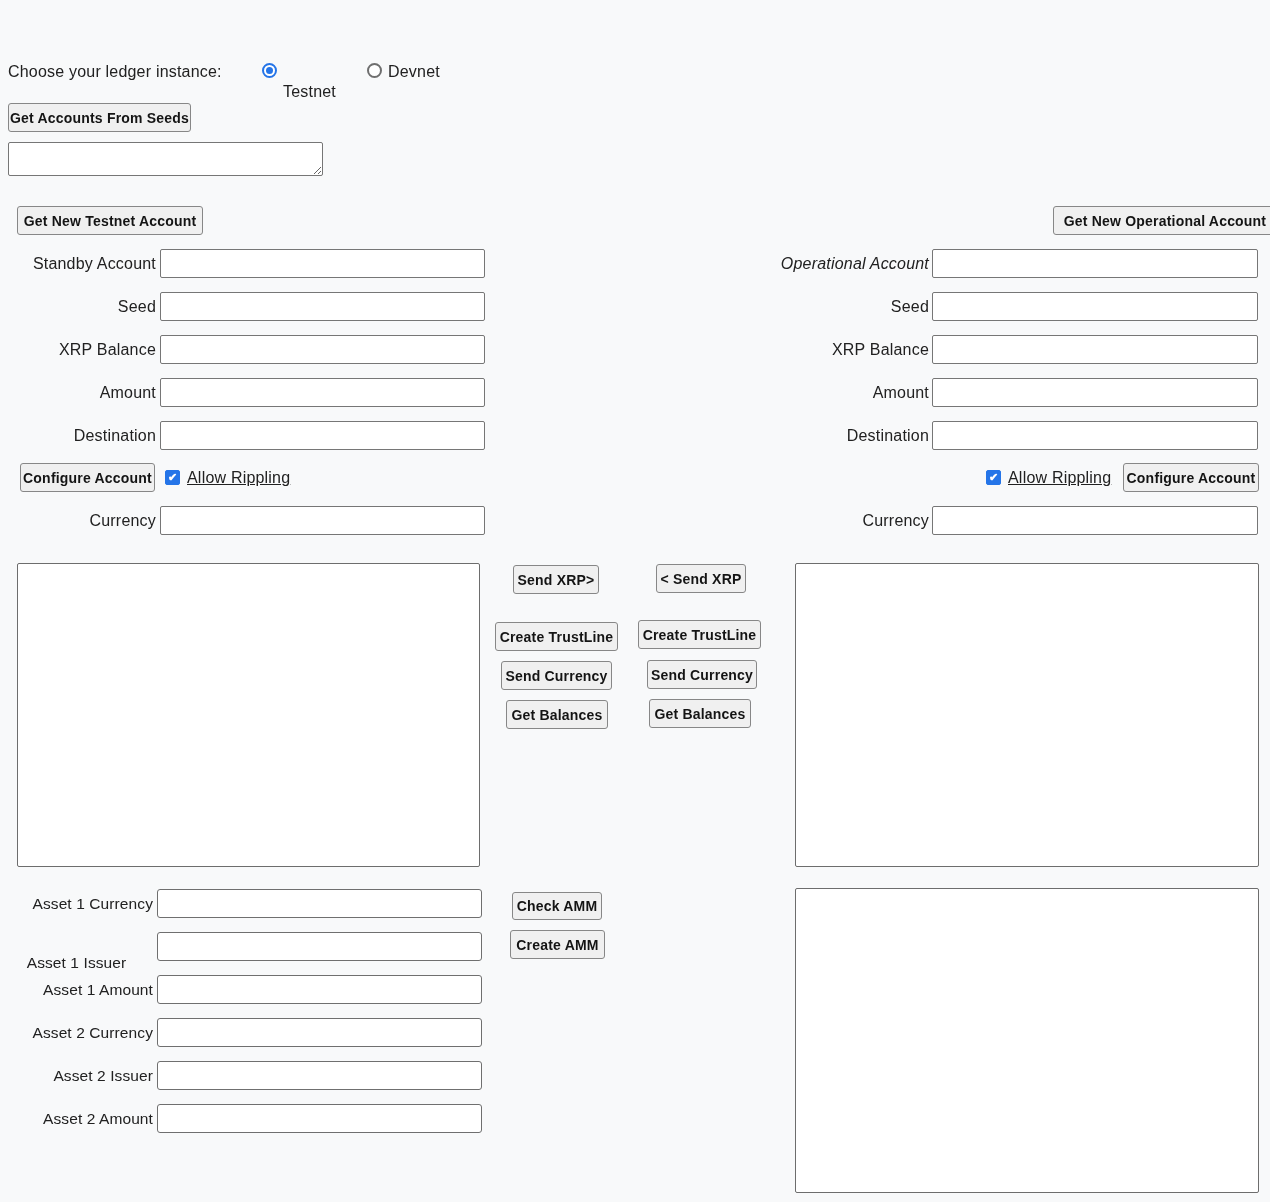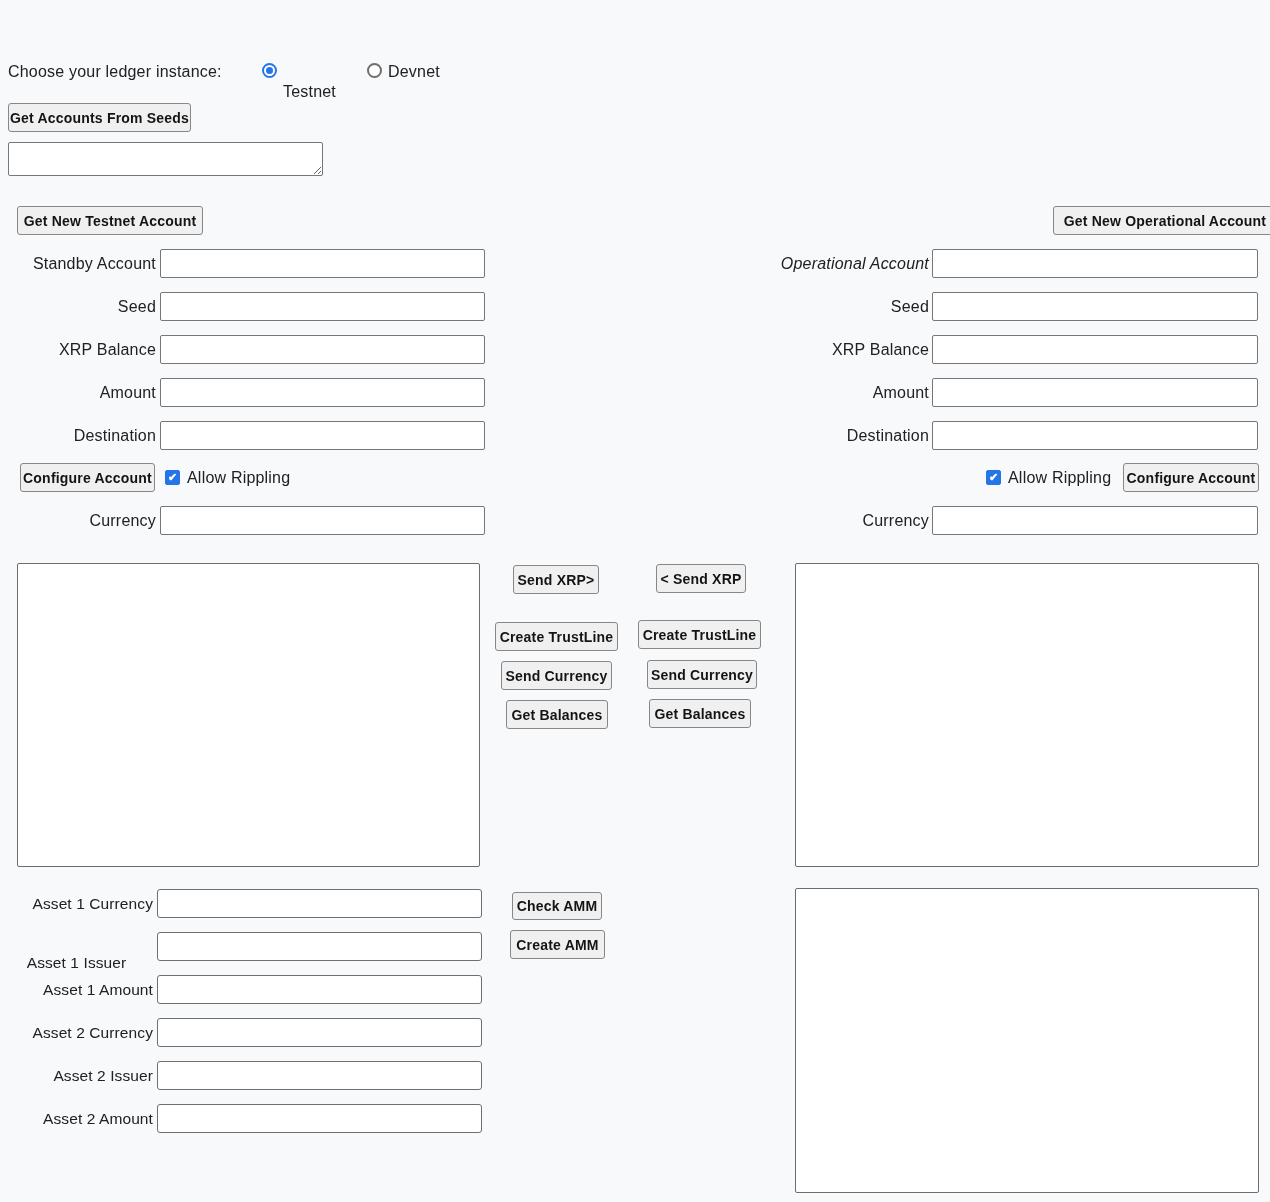--- a/index.html
+++ b/index.html
@@ -71,21 +71,21 @@
     position:absolute; width:15px; height:15px; border-radius:2px;
     border:1px solid #6f6f6f; background:#fff;
     display:flex; align-items:center; justify-content:center; cursor:pointer;
   }
   .cb[data-checked="true"] { background:#2575e8; border-color:#2575e8; }
   .cb[data-checked="true"]::after {
     content:"\2714"; color:#ffffff; font-size:11px; line-height:1; font-weight:700;
   }
   .cb-label {
     position:absolute; font-size:16px; letter-spacing:0.2px; color:#212121;
-    line-height:29px; white-space:nowrap;
+    line-height:29px; white-space:nowrap;text-decoration:underline;
   }
 </style>
 </head>
 <body>
 
 <div class="stage">
 
 
   <div class="opt-label" style="left:8px; top:61px;">Choose your ledger instance:</div>
   <div class="radio" style="left:262px; top:63px;" data-selected="true"></div>

